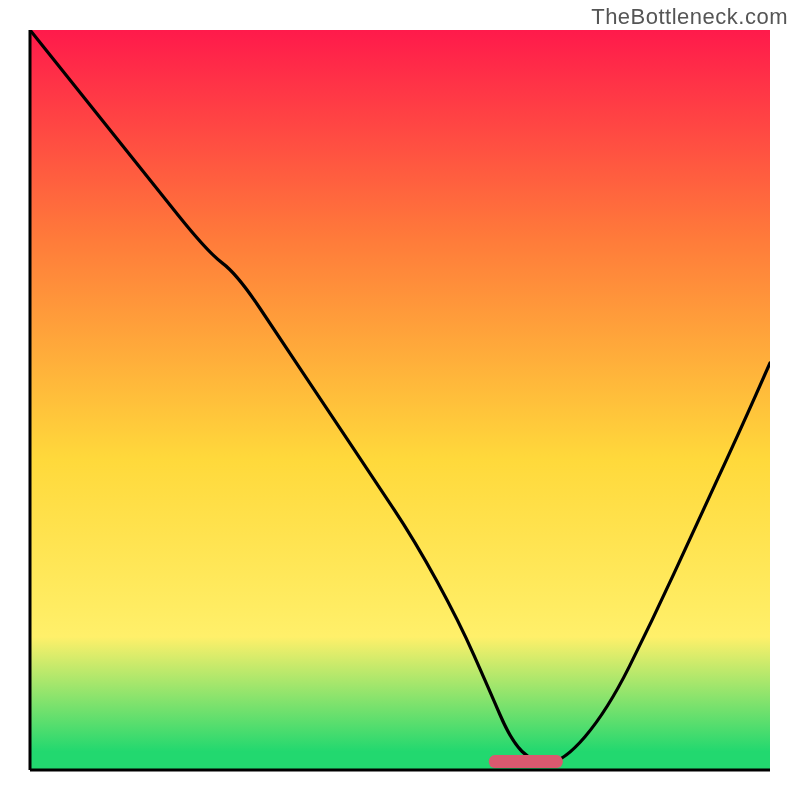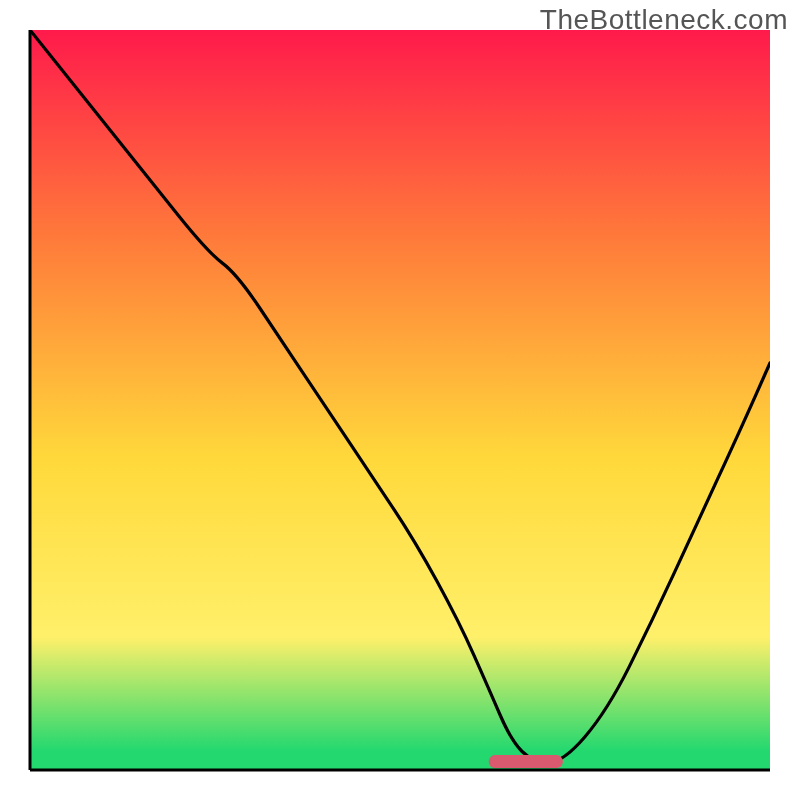--- a/index.html
+++ b/index.html
@@ -14,21 +14,21 @@
   .frame {
     position: relative;
     width: 800px;
     height: 800px;
   }
   .watermark {
     position: absolute;
     top: 4px;
     right: 12px;
     color: #555;
-    font-size: 28px;
+    font-size: 22px;
     font-weight: 500;
     letter-spacing: 0.5px;
     z-index: 10;
   }
   svg.plot {
     position: absolute;
     left: 0;
     top: 0;
     width: 800px;
     height: 800px;

